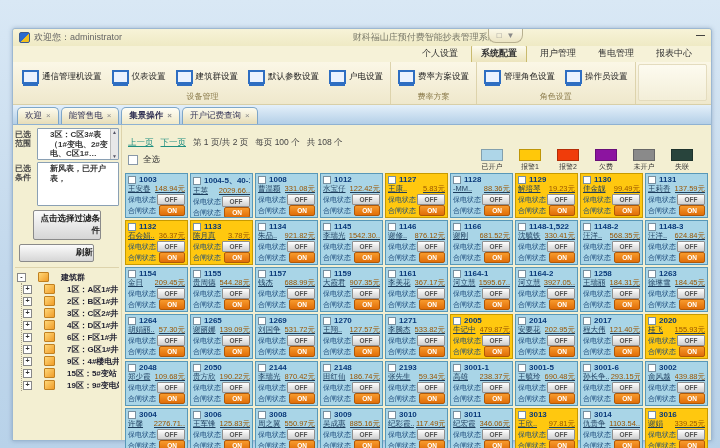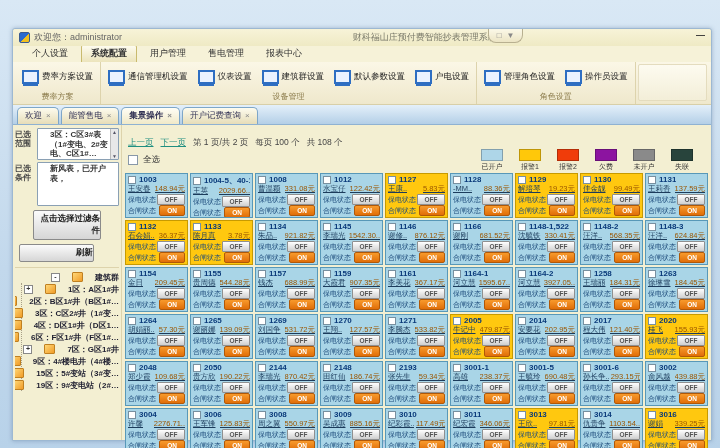--- a/index.html
+++ b/index.html
@@ -17,21 +17,21 @@
       background:linear-gradient(135deg,#2a6ad0 55%,#f0c020 55%);border:1px solid #3a5a90;}
   .welcome{color:#666;}
   .title{position:absolute;left:59%;transform:translateX(-50%);color:#7a7a6a;white-space:nowrap;}
   .win-skin{position:absolute;left:68%;top:0;height:13px;padding:0 8px;
       border:1px solid #b8b090;border-top:none;border-radius:0 0 8px 8px;
       background:linear-gradient(#fbf8e8,#ece5c4);font-size:8px;color:#888;
       display:flex;align-items:center;gap:5px;cursor:pointer;}
   .minimize{position:absolute;right:6px;top:1px;font-weight:bold;color:#333;cursor:pointer;}
   
   .menubar{height:16px;background:#f6f2d8;display:flex;align-items:flex-end;
-      padding:0 10px;gap:4px;font-size:9px;color:#333;}
+      padding:0 10px;gap:4px;font-size:9px;color:#333;justify-content:flex-end;}
   .mitem{padding:1px 9px 2px;cursor:pointer;}
   .mitem.active{font-weight:bold;background:linear-gradient(#fdfbee,#ece4bc);
       border:1px solid #c9ba6e;border-bottom:none;border-radius:2px 2px 0 0;}
   
   .ribbon{height:42px;background:linear-gradient(#fbf7e6,#efe8cc);display:flex;
       border-bottom:1px solid #d8cfa8;padding:0 2px;}
   .rgroup{display:flex;flex-direction:column;border-right:1px solid #ddd3ac;padding:2px 3px 0;}
   .rbtns{display:flex;flex:1;gap:2px;}
   .rbtn{display:flex;align-items:center;gap:3px;padding:2px 4px;font-size:8.5px;color:#222;
       border-radius:2px;cursor:pointer;}
@@ -58,21 +58,21 @@
       padding:1px 12px;color:#333;overflow:hidden;position:relative;line-height:1.2;}
   .farea.scroll{padding-right:8px;}
   .fscroll{position:absolute;right:0;top:0;bottom:0;width:7px;background:#e8e8e8;
       border-left:1px solid #bbb;display:flex;flex-direction:column;justify-content:space-between;
       align-items:center;font-size:5px;color:#556;cursor:pointer;}
   .lbtn{background:linear-gradient(#fbfbfb,#d6d6d6);border:1px solid #8a8a8a;border-radius:2px;
       font-size:8.5px;color:#222;text-align:right;padding:2px 0;margin:2px 18px;cursor:pointer;}
   .lbtn.small{width:70%;align-self:flex-start;margin-left:4px;padding:2px 0;}
   
   .tree{flex:1;margin-top:3px;border-top:1px solid #ddd3ac;padding:3px 0 0 2px;overflow:hidden;color:#223;}
-  .titem{display:flex;align-items:center;gap:12px;height:12px;white-space:nowrap;cursor:pointer;justify-content:flex-end;}
+  .titem{display:flex;align-items:center;gap:12px;height:12px;white-space:nowrap;cursor:pointer;}
   .tchildren{margin-left:4px;border-left:1px dotted #a8a088;padding-left:1px;}
   .pm{width:7px;height:7px;flex:none;background:#fff;border:1px solid #888;
       font-size:7px;line-height:5px;text-align:center;color:#333;}
   .ticon{width:9px;height:8px;flex:none;border:1px solid #c08020;border-radius:1px;
       background:linear-gradient(135deg,#ffd878,#f09c28);}
   
   .main{flex:1;display:flex;flex-direction:column;min-width:0;}
   .pager{height:15px;display:flex;align-items:center;gap:7px;font-size:8.5px;color:#444;
       padding:12px 6px 0;}
   .plink{color:#1f8f80;text-decoration:underline;cursor:pointer;}
@@ -127,49 +127,49 @@
         <span class="mitem">用户管理</span>
         <span class="mitem">售电管理</span>
         <span class="mitem">报表中心</span>
       </div>
 
     <div class="ribbon" id="ribbon">
         <div class="rgroup">
           <div class="rbtns">
             <div class="rbtn">
               <span class="ricon"></span>
-              <span>费率方案设置</span>
+              <span>通信管理机设置</span>
+            </div>
+            <div class="rbtn">
+              <span class="ricon"></span>
+              <span>仪表设置</span>
+            </div>
+            <div class="rbtn">
+              <span class="ricon"></span>
+              <span>建筑群设置</span>
+            </div>
+            <div class="rbtn">
+              <span class="ricon"></span>
+              <span>默认参数设置</span>
+            </div>
+            <div class="rbtn">
+              <span class="ricon"></span>
+              <span>户电设置</span>
             </div>
           </div>
-          <div class="rlabel">费率方案</div>
+          <div class="rlabel">设备管理</div>
         </div>
         <div class="rgroup">
           <div class="rbtns">
             <div class="rbtn">
               <span class="ricon"></span>
-              <span>通信管理机设置</span>
-            </div>
-            <div class="rbtn">
-              <span class="ricon"></span>
-              <span>仪表设置</span>
-            </div>
-            <div class="rbtn">
-              <span class="ricon"></span>
-              <span>建筑群设置</span>
-            </div>
-            <div class="rbtn">
-              <span class="ricon"></span>
-              <span>默认参数设置</span>
-            </div>
-            <div class="rbtn">
-              <span class="ricon"></span>
-              <span>户电设置</span>
+              <span>费率方案设置</span>
             </div>
           </div>
-          <div class="rlabel">设备管理</div>
+          <div class="rlabel">费率方案</div>
         </div>
         <div class="rgroup">
           <div class="rbtns">
             <div class="rbtn">
               <span class="ricon"></span>
               <span>管理角色设置</span>
             </div>
             <div class="rbtn">
               <span class="ricon"></span>
               <span>操作员设置</span>

